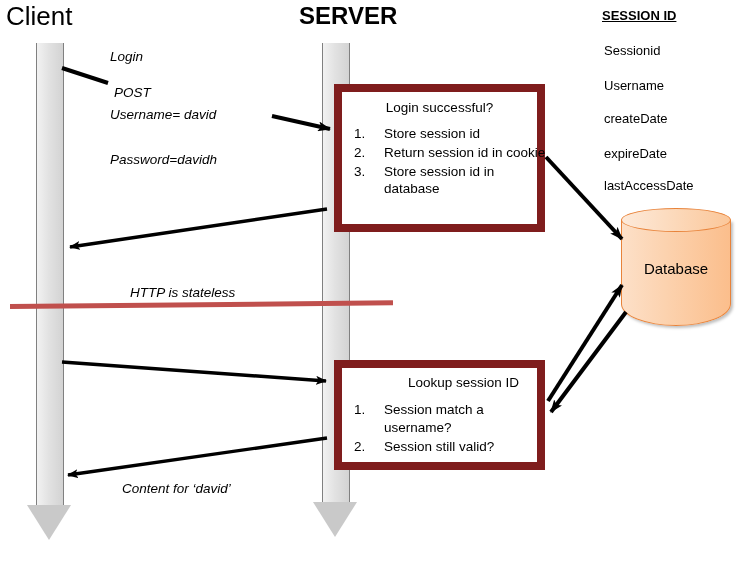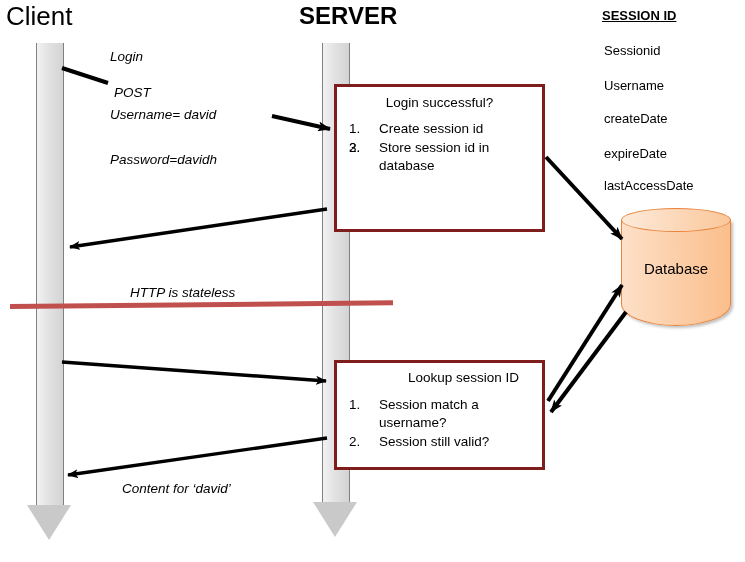--- a/index.html
+++ b/index.html
@@ -15,21 +15,21 @@
 
   
   .session-field{left:604px;font-size:13px;}
 
   
   .lifeline-shaft{position:absolute;background:linear-gradient(to right,#f2f2f2 0%,#e2e2e2 45%,#d3d3d3 100%);
                   border-left:1px solid #808080;border-right:1px solid #808080;}
   .lifeline-head{position:absolute;width:0;height:0;}
 
   
-  .procbox{position:absolute;background:#fff;border:3px solid #7f1d1d;box-sizing:border-box;}
+  .procbox{position:absolute;background:#fff;border:8px solid #7f1d1d;box-sizing:border-box;}
   .box-title{position:absolute;width:100%;text-align:center;font-size:13.5px;}
   .box-list{position:absolute;margin:0;padding:0;list-style:none;font-size:13.5px;}
   .box-list li{position:relative;padding-left:34px;margin-bottom:1px;line-height:1.32;}
   .box-list li .num{position:absolute;left:4px;top:0;}
 
   
   #db-wrap{position:absolute;left:621px;top:208px;width:110px;height:130px;}
   #db-body{position:absolute;left:0;top:12px;width:110px;height:106px;box-sizing:border-box;
            background:linear-gradient(to right,#fde0c8 0%,#fcd3b0 38%,#fbbe8c 100%);
            border:1px solid #e8833a;border-radius:0 0 55px 55px/0 0 22px 22px;
@@ -73,24 +73,25 @@
   <div class="lbl msg" style="left:110px;top:50px">Login</div>
   <div class="lbl msg" style="left:114px;top:86px">POST</div>
   <div class="lbl msg" style="left:110px;top:108px">Username= david</div>
   <div class="lbl msg" style="left:110px;top:153px">Password=davidh</div>
 
   <div class="procbox" id="box1" style="left:334px;top:84px;width:211px;height:148px;">
     <div class="box-title" style="top:8px;">Login successful?</div>
     <ul class="box-list" style="top:33px;left:8px;width:196px;">
       <li>
         <span class="num">1.</span>
-        <span>Create session id</span>
+        <span>Store session id</span>
       </li>
       <li>
         <span class="num">2.</span>
+        <span>Return session id in cookie</span>
       </li>
       <li>
         <span class="num">3.</span>
         <span>Store session id in database</span>
       </li>
     </ul>
   </div>
 
   <div class="procbox" id="box2" style="left:334px;top:360px;width:211px;height:110px;">
     <div class="box-title" style="top:7px;padding-left:24px;">Lookup session ID</div>

